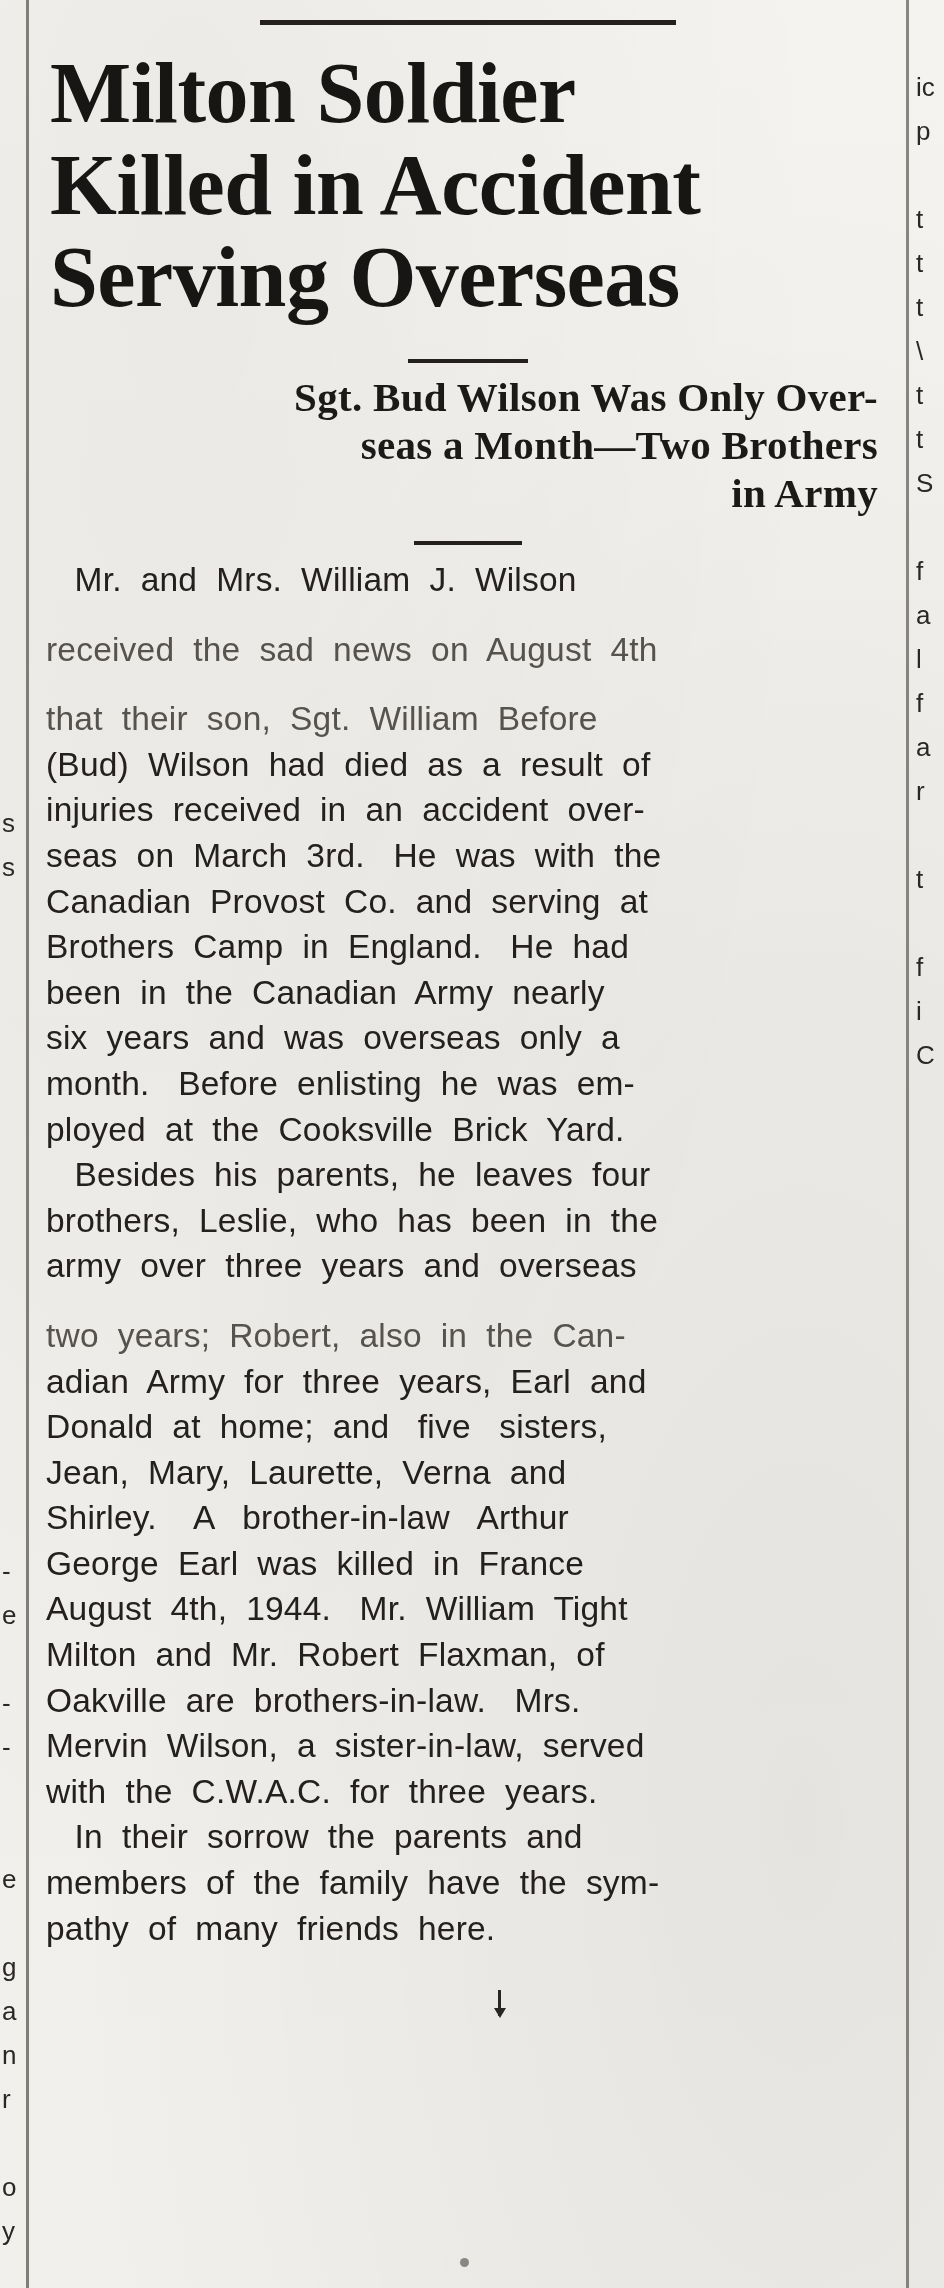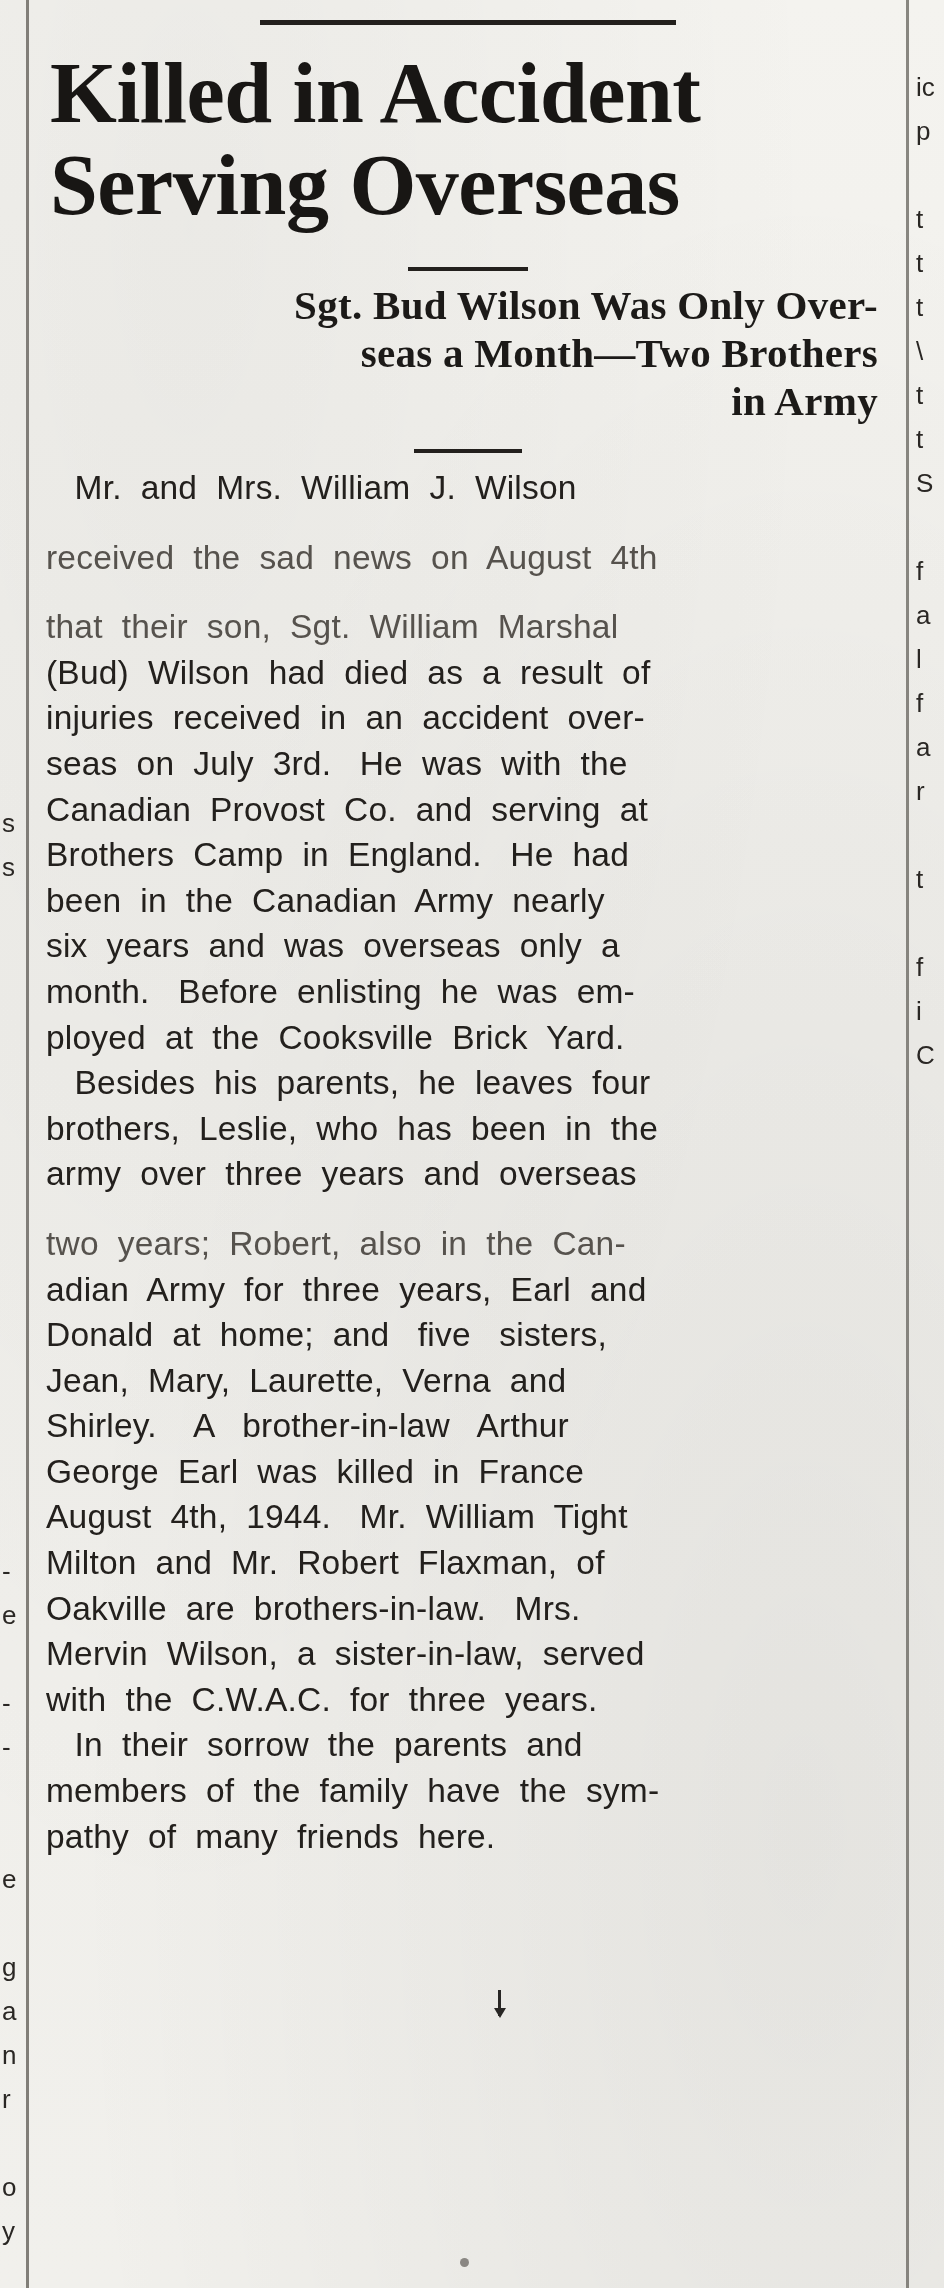--- a/index.html
+++ b/index.html
@@ -225,41 +225,42 @@
       <span class="sliver" style="top: 2074px;">r</span>
       <span class="sliver" style="top: 2162px;">o</span>
       <span class="sliver" style="top: 2206px;">y</span>
     </div>
   <div class="edge-right-col"><span class="sliver" style="top: 62px;">ic</span><span class="sliver" style="top: 106px;">p</span><span class="sliver" style="top: 194px;">t</span><span class="sliver" style="top: 238px;">t</span><span class="sliver" style="top: 282px;">t</span><span class="sliver" style="top: 326px;">\</span><span class="sliver" style="top: 370px;">t</span><span class="sliver" style="top: 414px;">t</span><span class="sliver" style="top: 458px;">S</span><span class="sliver" style="top: 546px;">f</span><span class="sliver" style="top: 590px;">a</span><span class="sliver" style="top: 634px;">l</span><span class="sliver" style="top: 678px;">f</span><span class="sliver" style="top: 722px;">a</span><span class="sliver" style="top: 766px;">r</span><span class="sliver" style="top: 854px;">t</span><span class="sliver" style="top: 942px;">f</span><span class="sliver" style="top: 986px;">i</span><span class="sliver" style="top: 1030px;">C</span></div>
 
   <div class="column">
     <div class="divider top"></div>
 
     <div class="headline">
+      <span class="hl-line">Milton Soldier</span>
       <span class="hl-line">Killed in Accident</span>
       <span class="hl-line">Serving Overseas</span>
     </div>
 
     <div class="divider mid"></div>
 
     <div class="subhead">
       <span class="sh-line">Sgt. Bud Wilson Was Only Over-</span>
       <span class="sh-line">seas a Month—Two Brothers</span>
       <span class="sh-line">in  Army</span>
     </div>
 
     <div class="divider small"></div>
 
     <div class="body-text">
       <span class="ln">   Mr.  and  Mrs.  William  J.  Wilson</span>
       <span class="ln faded">received  the  sad  news  on  August  4th</span>
-      <span class="ln faded">that  their  son,  Sgt.  William  Marshal</span>
+      <span class="ln faded">that  their  son,  Sgt.  William  Before</span>
       <span class="ln">(Bud)  Wilson  had  died  as  a  result  of</span>
       <span class="ln">injuries  received  in  an  accident  over-</span>
-      <span class="ln">seas  on  July  3rd.   He  was  with  the</span>
+      <span class="ln">seas  on  March  3rd.   He  was  with  the</span>
       <span class="ln">Canadian  Provost  Co.  and  serving  at</span>
       <span class="ln">Brothers  Camp  in  England.   He  had</span>
       <span class="ln">been  in  the  Canadian  Army  nearly</span>
       <span class="ln">six  years  and  was  overseas  only  a</span>
       <span class="ln">month.   Before  enlisting  he  was  em-</span>
       <span class="ln">ployed  at  the  Cooksville  Brick  Yard.</span>
 
       <span class="ln">   Besides  his  parents,  he  leaves  four</span>
       <span class="ln">brothers,  Leslie,  who  has  been  in  the</span>
       <span class="ln">army  over  three  years  and  overseas</span>

